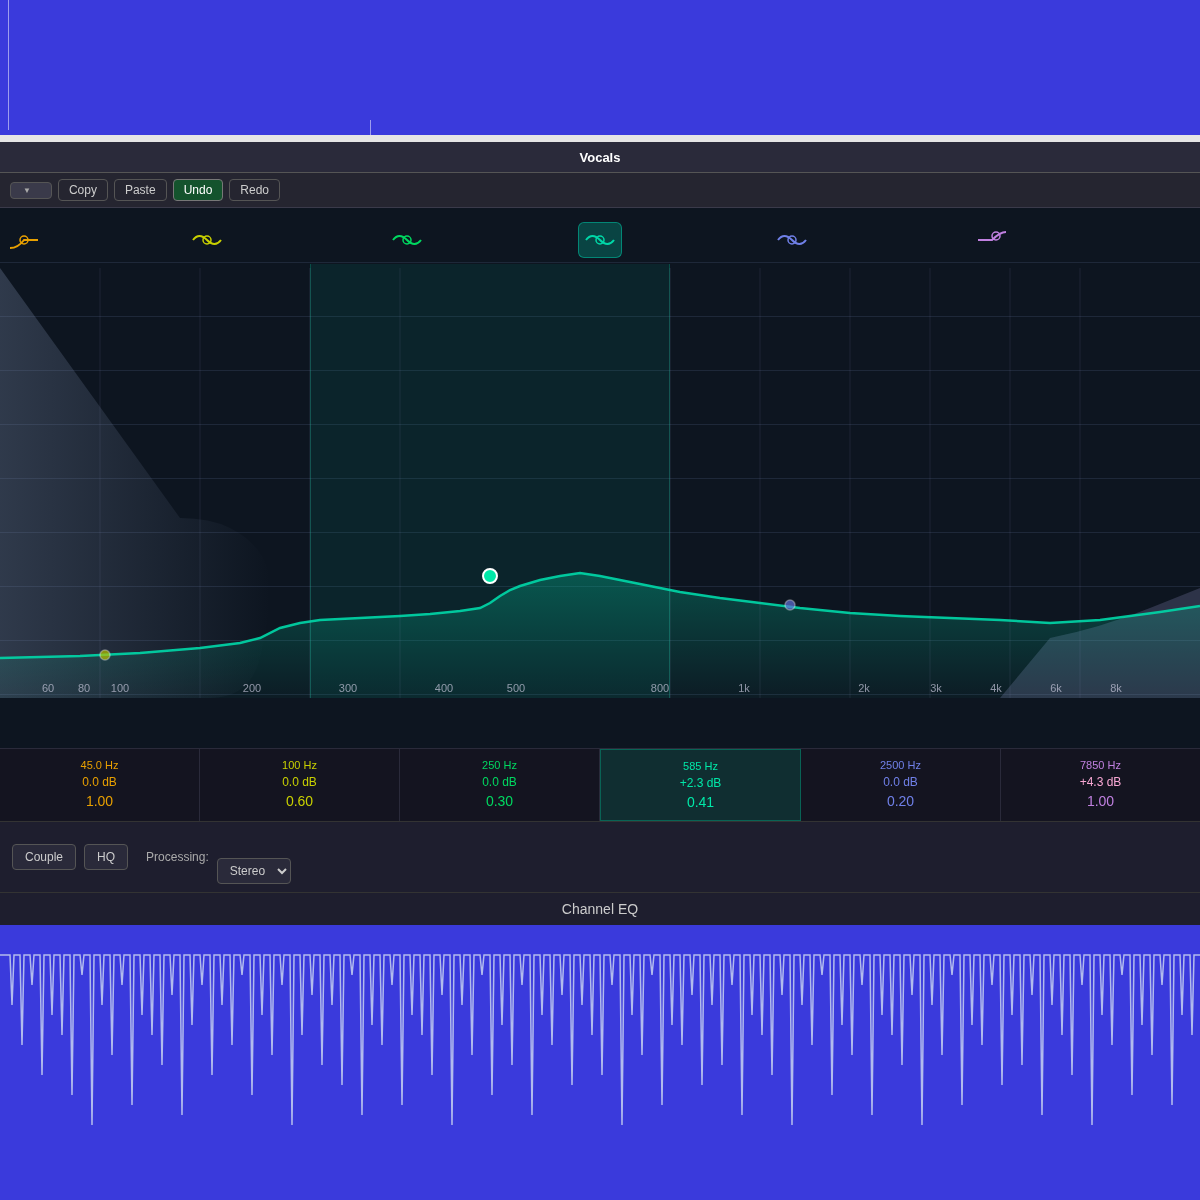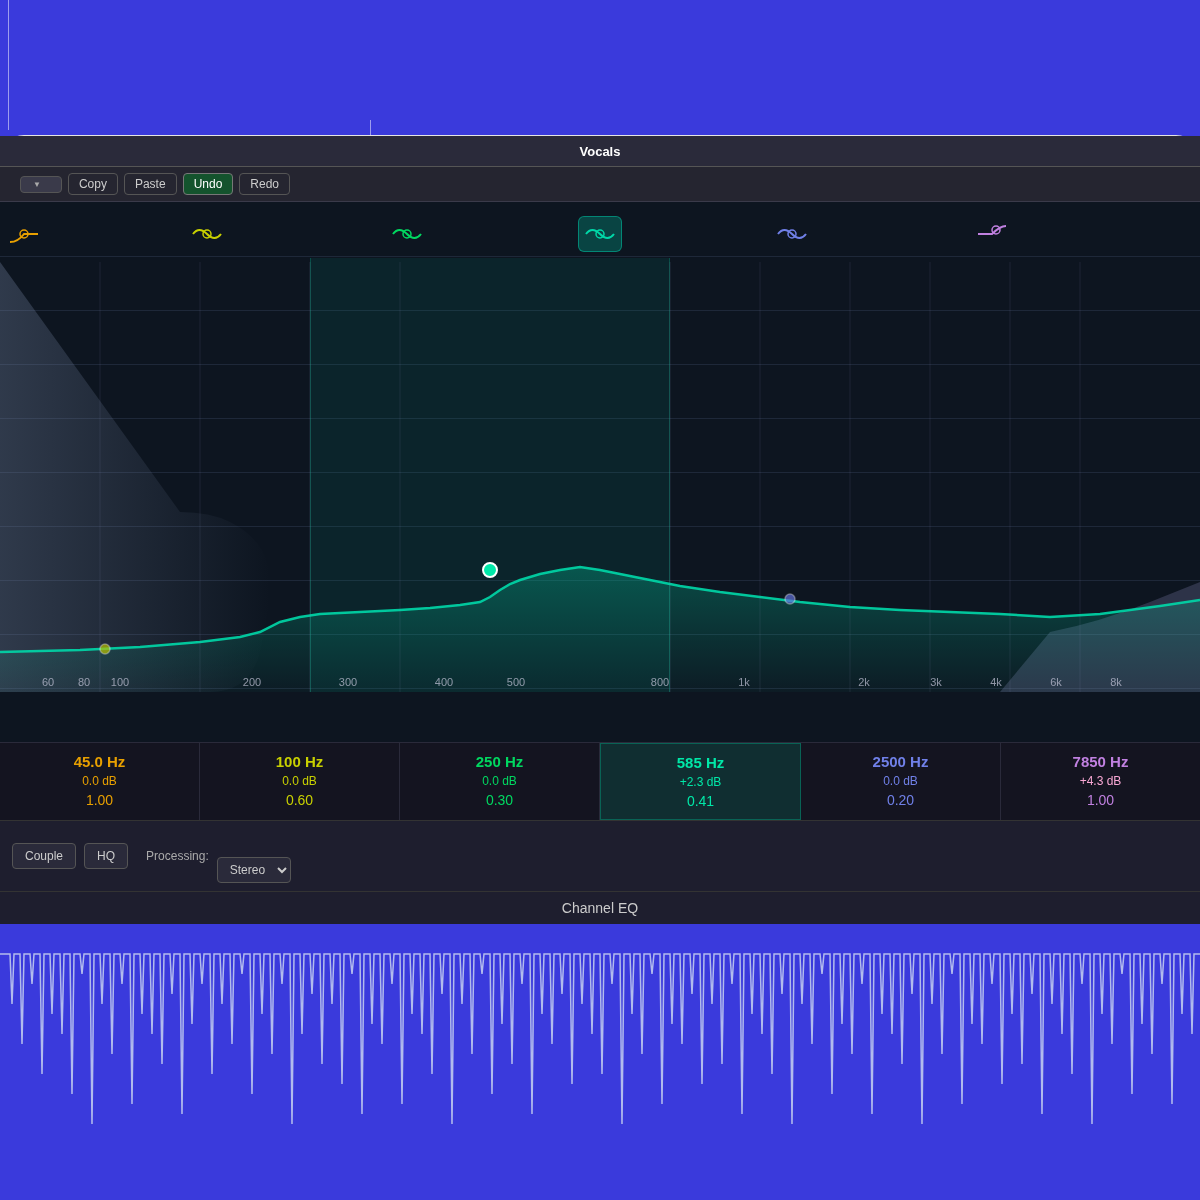--- a/index.html
+++ b/index.html
@@ -32,41 +32,40 @@
       top: 120px;
       width: 1px;
       height: 15px;
       background: rgba(255,255,255,0.5);
     }
 
     
     .plugin-window {
       width: 100%;
       background: #1a1a2e;
-      border-top: 1px solid #e5e5e5;
-      border-radius: 24px;
+      border-top: 7px solid #e5e5e5;
     }
 
     
     .title-bar {
       background: #2a2a3a;
       text-align: center;
       padding: 6px 0;
       border-bottom: 1px solid #555;
     }
     .title-bar span {
       color: #fff;
       font-size: 13px;
       font-weight: 600;
     }
 
     
     .toolbar {
       background: #252530;
-      padding: 6px 20px;
+      padding: 6px 10px;
       display: flex;
       align-items: center;
       gap: 6px;
       border-bottom: 1px solid #3a3a4a;
     }
     .toolbar-dropdown {
       background: #3a3a4a;
       border: 1px solid #555;
       border-radius: 4px;
       color: #ccc;
@@ -194,22 +193,22 @@
       align-items: center;
       gap: 4px;
     }
     .band-param.active-band {
       background: rgba(0,150,120,0.2);
       border: 1px solid rgba(0,180,140,0.4);
     }
     .band-param:last-child { border-right: none; }
 
     .param-freq {
-      font-size: 15px;
-      font-weight: 700;
+      font-size: 11px;
+      font-weight: 400;
     }
     .param-gain {
       font-size: 12px;
       font-weight: 500;
     }
     .param-q {
       font-size: 14px;
     }
 
     

